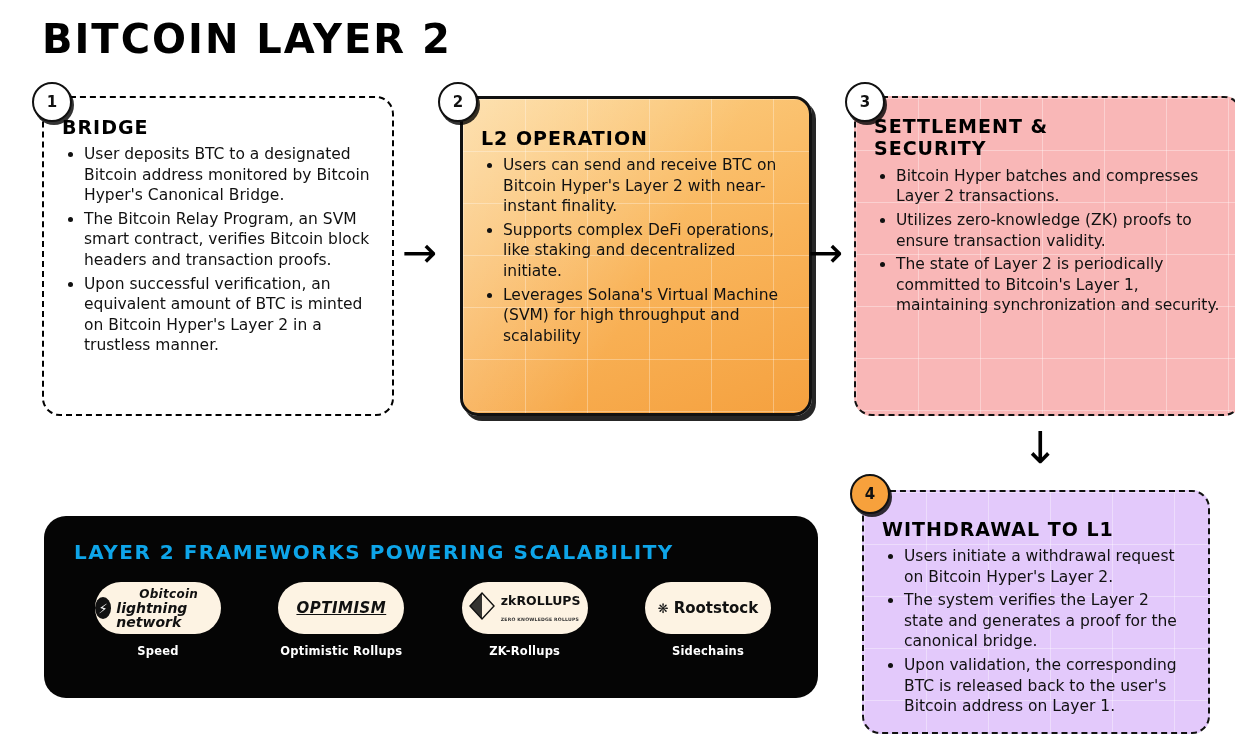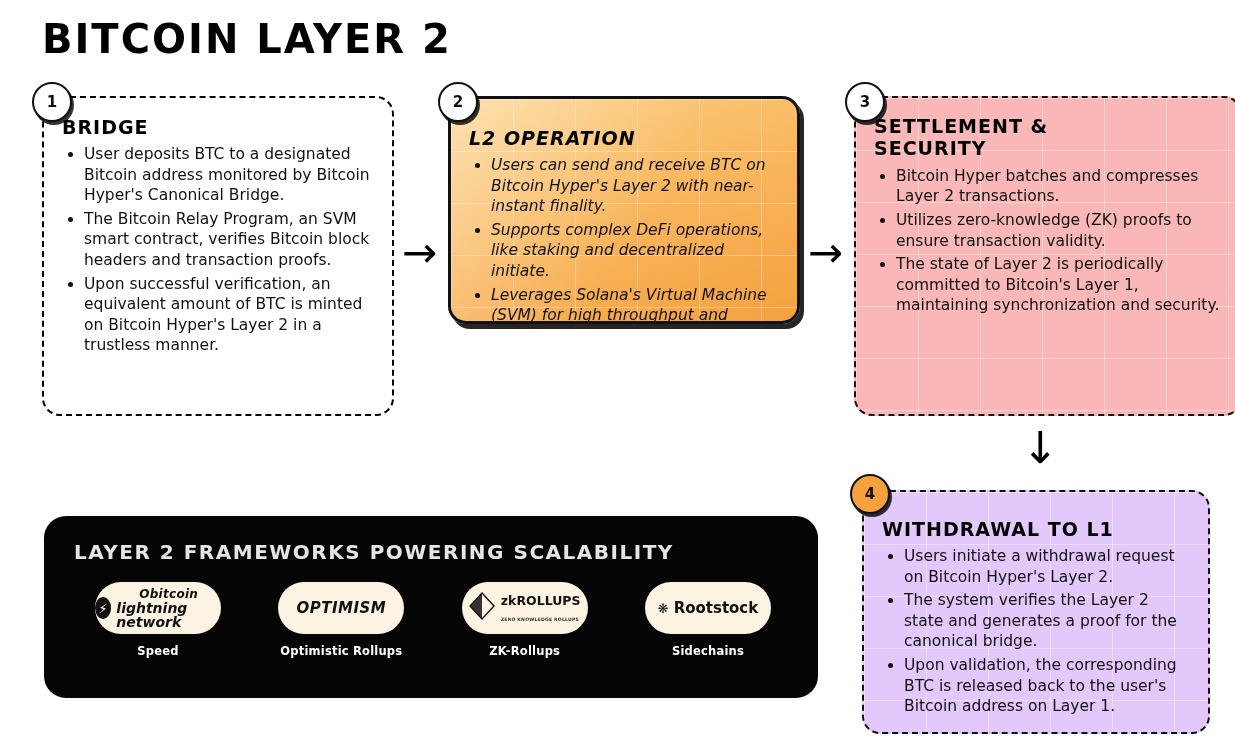--- a/index.html
+++ b/index.html
@@ -59,31 +59,30 @@
 
   
   #card-bridge {
     left: 42px;
     top: 96px;
     width: 352px;
     height: 320px;
   }
   
   #card-l2 {
-    left: 448px;
+    left: 460px;
     top: 96px;
     width: 352px;
-    height: 228px;
+    height: 320px;
     border: 3px solid #111;
     background:
       linear-gradient(120deg, rgba(255,255,255,0.35) 0%, rgba(255,255,255,0) 55%),
       linear-gradient(160deg, #fcd187 0%, #f9b45a 55%, #f5a13f 100%);
     box-shadow: 4px 5px 0 rgba(0,0,0,0.85);
     overflow: hidden;
-    font-style: italic;
   }
   #card-l2 .grid-overlay {
     position: absolute;
     inset: 0;
     background-image:
       linear-gradient(to right, rgba(255,255,255,0.30) 1px, transparent 1px),
       linear-gradient(to bottom, rgba(255,255,255,0.30) 1px, transparent 1px);
     background-size: 62px 52px;
     pointer-events: none;
   }
@@ -176,21 +175,21 @@
     top: 516px;
     width: 774px;
     height: 182px;
     background: #050505;
     border-radius: 22px;
     box-sizing: border-box;
     padding: 24px 26px 18px 30px;
   }
   #frameworks h3 {
     margin: 0 0 18px 0;
-    color: #e5e5e5;
+    color: #0ea5e9;
     font-size: 20px;
     font-weight: bold;
     letter-spacing: 1.5px;
     text-transform: uppercase;
   }
   .logo-row {
     display: flex;
     justify-content: space-between;
     align-items: flex-start;
     padding: 0 18px;
@@ -259,20 +258,21 @@
     display: block;
     text-align: center;
     margin-bottom: 1px;
   }
   .lg-optimism {
     font-style: italic;
     font-weight: bold;
     font-size: 15px;
     letter-spacing: 0.5px;
     color: #111;
+    text-decoration: underline;
   }
   .lg-zk {
     display: flex;
     align-items: center;
     gap: 6px;
   }
   .lg-zk .zk-words { line-height: 1.0; }
   .lg-zk .zk-main { font-size: 12.5px; font-weight: bold; color: #111; }
   .lg-zk .zk-sub { font-size: 4.6px; font-weight: bold; color: #333; letter-spacing: 0.2px; }
   .lg-rootstock {

